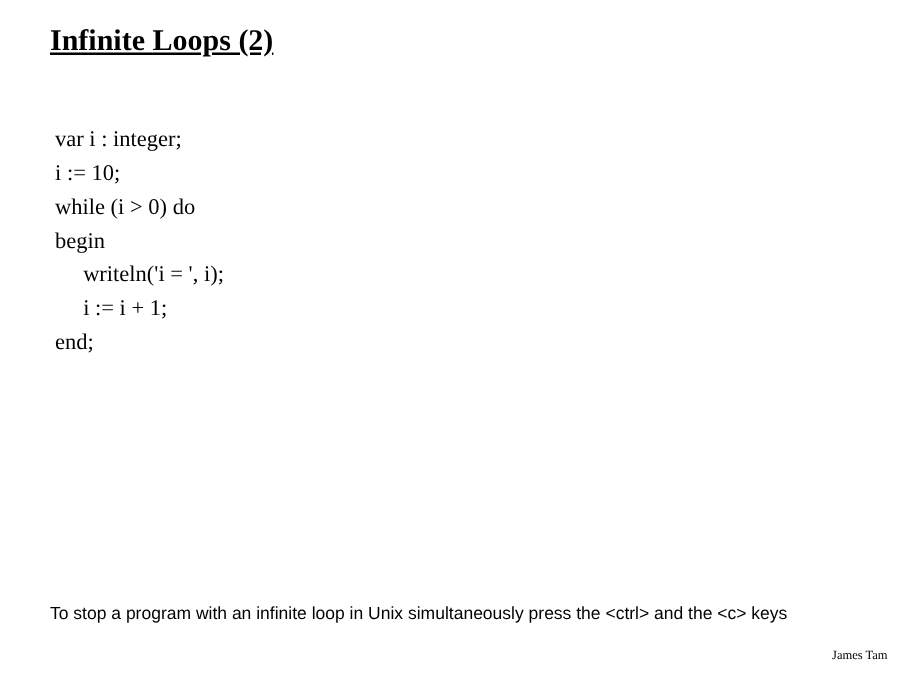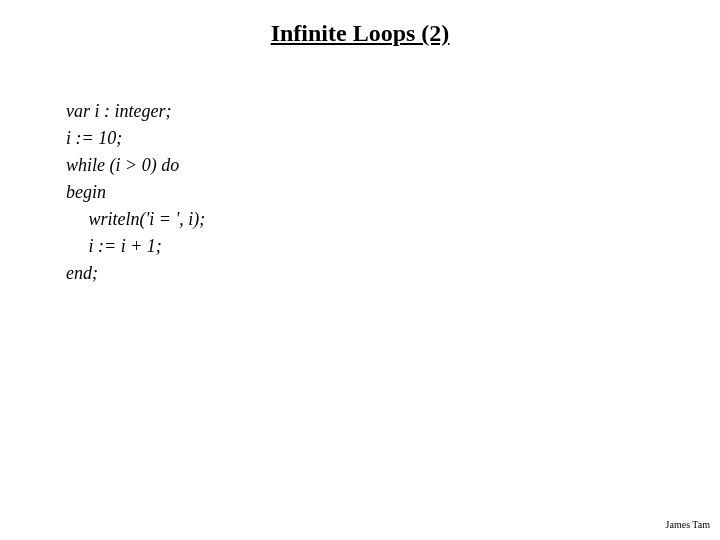--- a/index.html
+++ b/index.html
@@ -15,41 +15,39 @@
       position: relative;
       overflow: hidden;
     }
     .slide {
       width: 100%;
       height: 100%;
       padding: 20px 40px 0 40px;
       position: relative;
     }
     .title {
-      text-align: center;
       font-size: 24px;
       font-weight: bold;
       text-decoration: underline;
       margin-bottom: 24px;
     }
     .example-intro {
       font-size: 18px;
       line-height: 1.35;
       margin-bottom: 22px;
     }
     .example-label {
       font-weight: bold;
     }
     .code-block {
       font-size: 18px;
       line-height: 1.5;
-      margin-left: 26px;
+      margin-left: 4px;
       font-family: "Times New Roman", Times, serif;
       white-space: pre;
-      font-style: italic;
     }
     .footer-note {
       position: absolute;
       left: 40px;
       bottom: 42px;
       font-family: Arial, Helvetica, sans-serif;
       font-size: 14px;
     }
     .author {
       position: absolute;
@@ -70,16 +68,17 @@
   <div class="code-block">
 <span>var i : integer;</span>
 <span>i := 10;</span>
 <span>while (i &gt; 0) do</span>
 <span>begin</span>
 <span>     writeln('i = ', i);</span>
 <span>     i := i + 1;</span>
 <span>end;</span>
 </div>
 
+  <div class="footer-note">To stop a program with an infinite loop in Unix simultaneously press the  &lt;ctrl&gt; and the &lt;c&gt; keys</div>
 
   <div class="author">James Tam</div>
 
 </div>
 
 </body></html>

